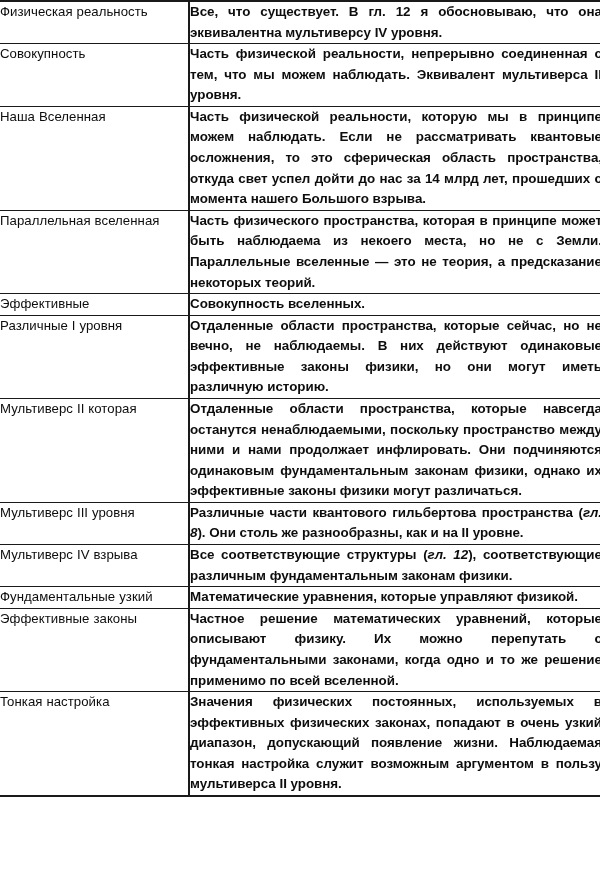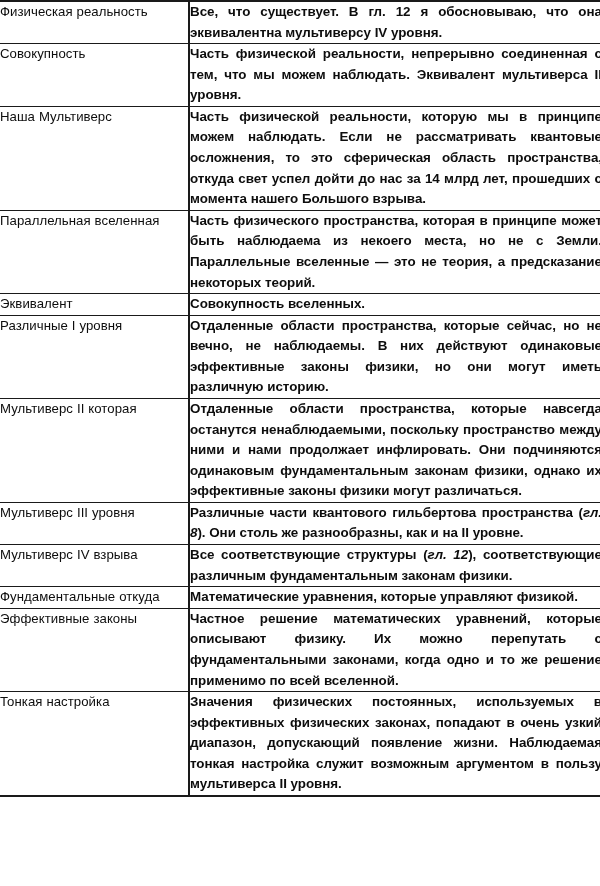--- a/index.html
+++ b/index.html
@@ -72,49 +72,49 @@
   <tbody>
       <tr>
         <td class="term-cell">Физическая реальность</td>
         <td class="def-cell">Все, что существует. В гл. 12 я обосновываю, что она эквивалентна мультиверсу IV уровня.</td>
       </tr>
       <tr>
         <td class="term-cell">Совокупность</td>
         <td class="def-cell">Часть физической реальности, непрерывно соединенная с тем, что мы можем наблюдать. Эквивалент мультиверса II уровня.</td>
       </tr>
       <tr>
-        <td class="term-cell">Наша Мультиверс</td>
+        <td class="term-cell">Наша Вселенная</td>
         <td class="def-cell">Часть физической реальности, которую мы в принципе можем наблюдать. Если не рассматривать квантовые осложнения, то это сферическая область пространства, откуда свет успел дойти до нас за 14 млрд лет, прошедших с момента нашего Большого взрыва.</td>
       </tr>
       <tr>
         <td class="term-cell">Параллельная вселенная</td>
         <td class="def-cell">Часть физического пространства, которая в принципе может быть наблюдаема из некоего места, но не с Земли. Параллельные вселенные — это не теория, а предсказание некоторых теорий.</td>
       </tr>
       <tr>
-        <td class="term-cell">Эквивалент</td>
+        <td class="term-cell">Эффективные</td>
         <td class="def-cell">Совокупность вселенных.</td>
       </tr>
       <tr>
         <td class="term-cell">Различные I уровня</td>
         <td class="def-cell">Отдаленные области пространства, которые сейчас, но не вечно, не наблюдаемы. В них действуют одинаковые эффективные законы физики, но они могут иметь различную историю.</td>
       </tr>
       <tr>
         <td class="term-cell">Мультиверс II которая</td>
         <td class="def-cell">Отдаленные области пространства, которые навсегда останутся ненаблюдаемыми, поскольку пространство между ними и нами продолжает инфлировать. Они подчиняются одинаковым фундаментальным законам физики, однако их эффективные законы физики могут различаться.</td>
       </tr>
       <tr>
         <td class="term-cell">Мультиверс III уровня</td>
         <td class="def-cell"><span>Различные части квантового гильбертова пространства (</span><span class="chapter-ref">гл. 8</span><span>). Они столь же разнообразны, как и на II уровне.</span></td>
       </tr>
       <tr>
         <td class="term-cell">Мультиверс IV взрыва</td>
         <td class="def-cell"><span>Все соответствующие структуры (</span><span class="chapter-ref">гл. 12</span><span>), соответствующие различным фундаментальным законам физики.</span></td>
       </tr>
       <tr>
-        <td class="term-cell">Фундаментальные откуда</td>
+        <td class="term-cell">Фундаментальные узкий</td>
         <td class="def-cell">Математические уравнения, которые управляют физикой.</td>
       </tr>
       <tr>
         <td class="term-cell">Эффективные законы</td>
         <td class="def-cell">Частное решение математических уравнений, которые описывают физику. Их можно перепутать с фундаментальными законами, когда одно и то же решение применимо по всей вселенной.</td>
       </tr>
       <tr>
         <td class="term-cell">Тонкая настройка</td>
         <td class="def-cell">Значения физических постоянных, используемых в эффективных физических законах, попадают в очень узкий диапазон, допускающий появление жизни. Наблюдаемая тонкая настройка служит возможным аргументом в пользу мультиверса II уровня.</td>
       </tr>

